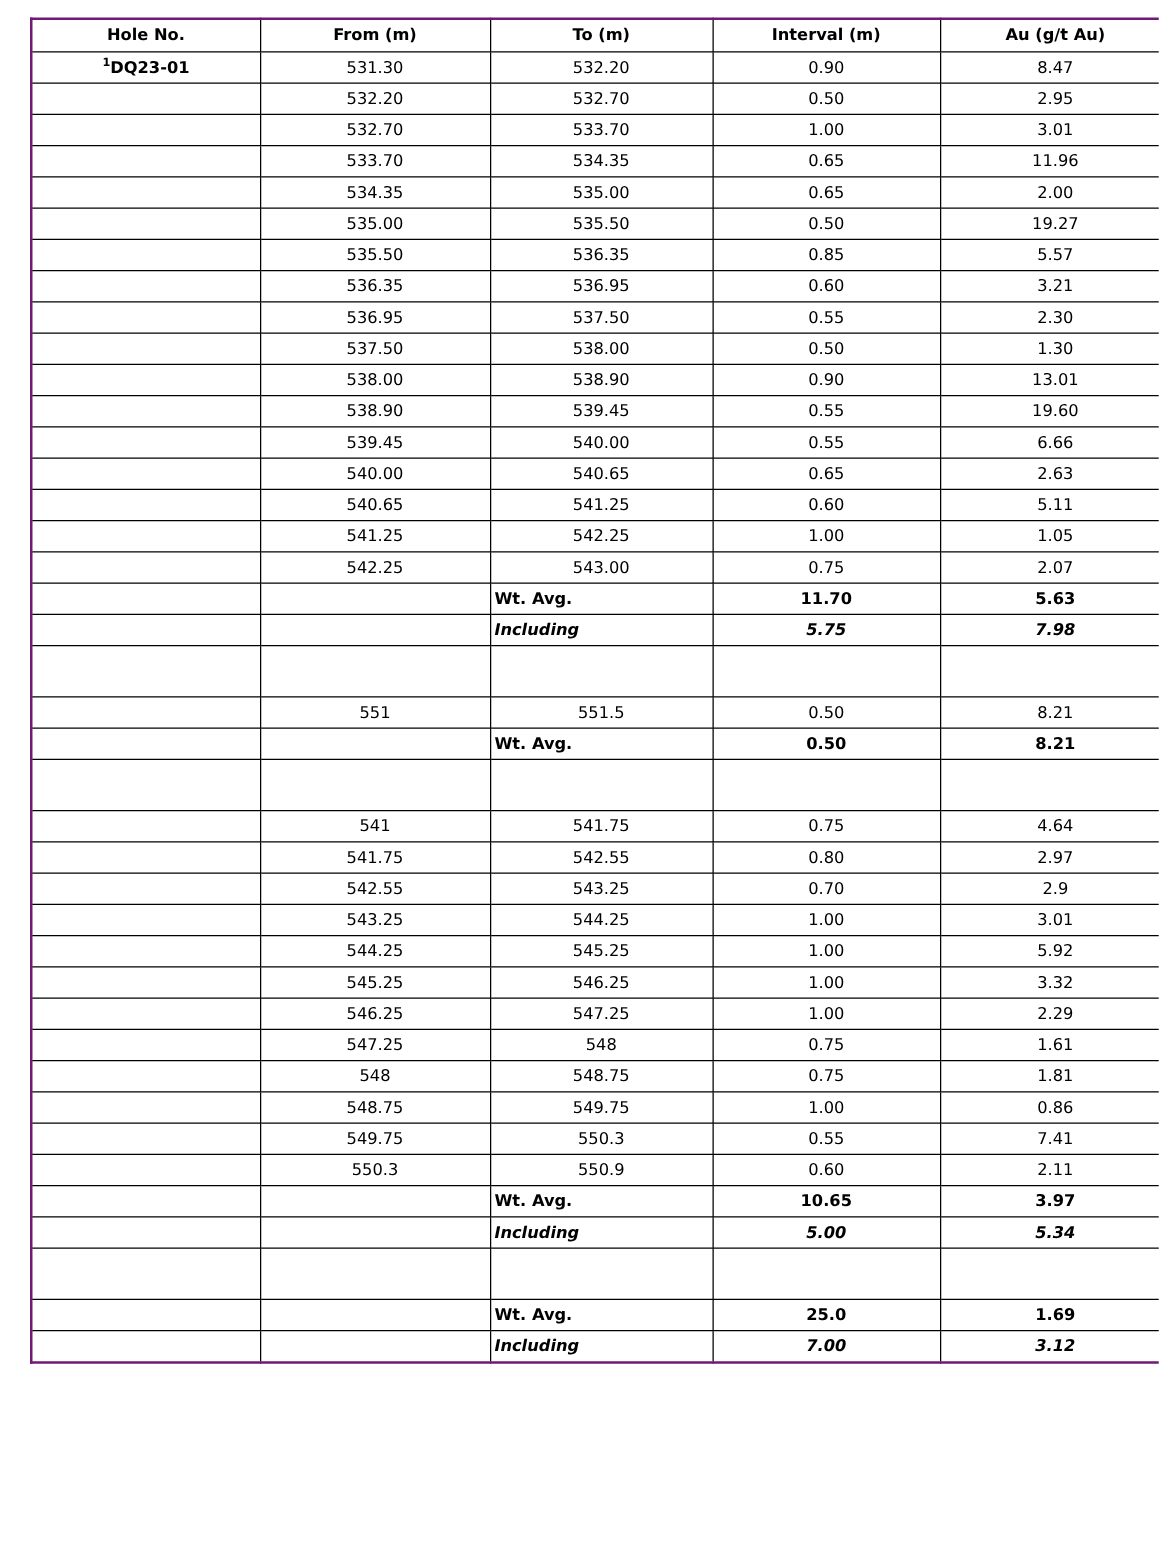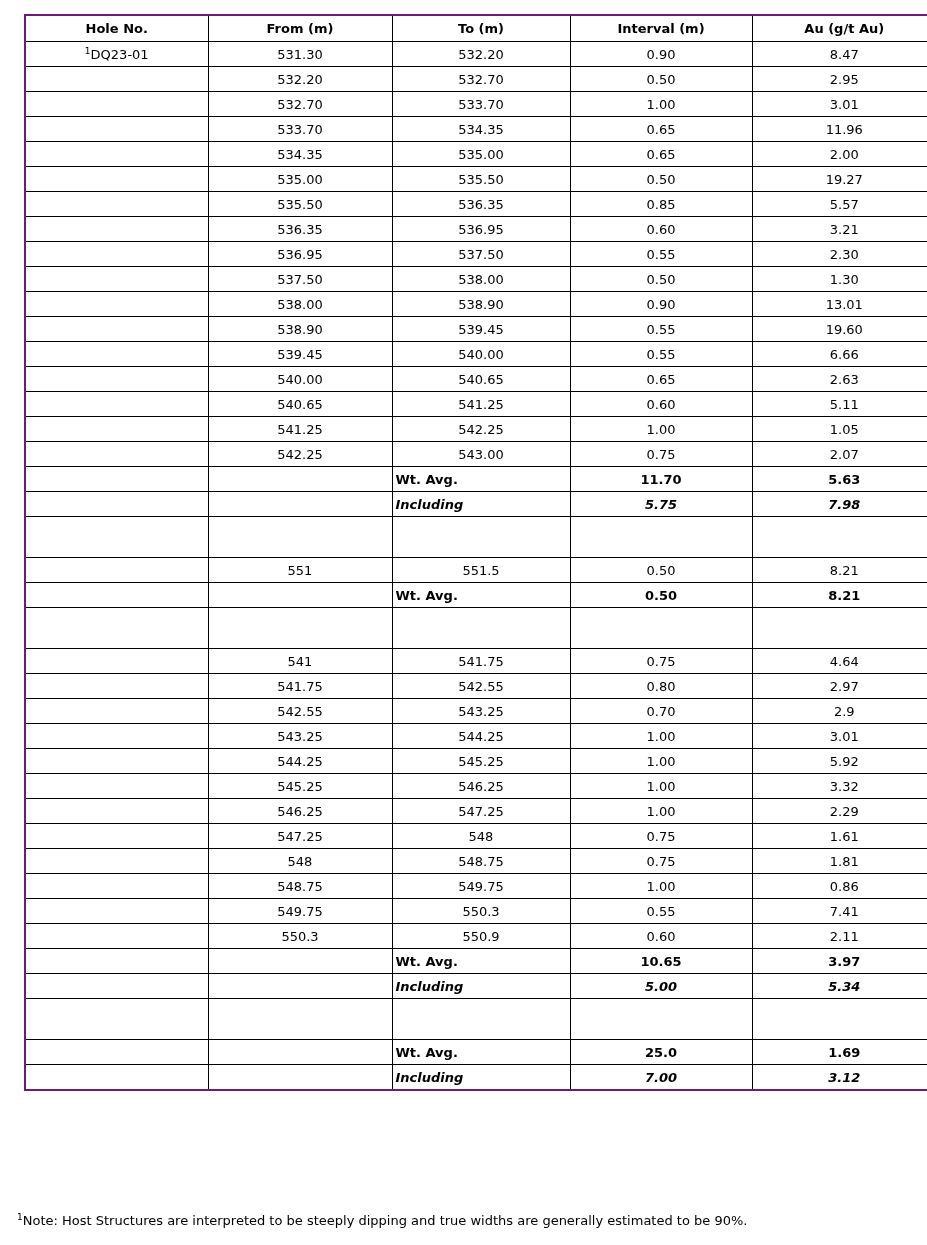--- a/index.html
+++ b/index.html
@@ -16,21 +16,21 @@
     border:1px solid #000;
     font-size:13px;
     text-align:center;
     padding:1px 3px;
     overflow:hidden;
     white-space:nowrap;
   }
   .assay th { font-weight:bold; height:23px; }
   .assay td { height:22px; font-weight:normal; }
   tr.spacer-row td { height:38px; }
-  td.hole { font-weight:normal; }
+  td.hole { font-weight:bold; }
   tr.wtavg-row td { font-weight:bold; }
   tr.including-row td { font-style:italic;font-weight:bold; }
   td.rowlabel { text-align:left; padding-right:4px; }
   .assay sup { font-size:9px; line-height:0; }
   .footnote {
     position:absolute; left:17px; top:1213px;
     font-size:13px; color:#000;
   }
   .footnote sup { font-size:9px; line-height:0; }
 </style>
@@ -333,15 +333,14 @@
         <tr class="including-row">
           <td></td>
           <td></td>
           <td class="rowlabel">Including</td>
           <td>7.00</td>
           <td>3.12</td>
         </tr>
       </tbody>
   </table>
 
-  <div class="footnote"><sup>1</sup><span>Note: Host Structures are interpreted to be steeply dipping and true widths are generally estimated to be 90%.</span></div>
 
 </div>
 
 </body></html>

